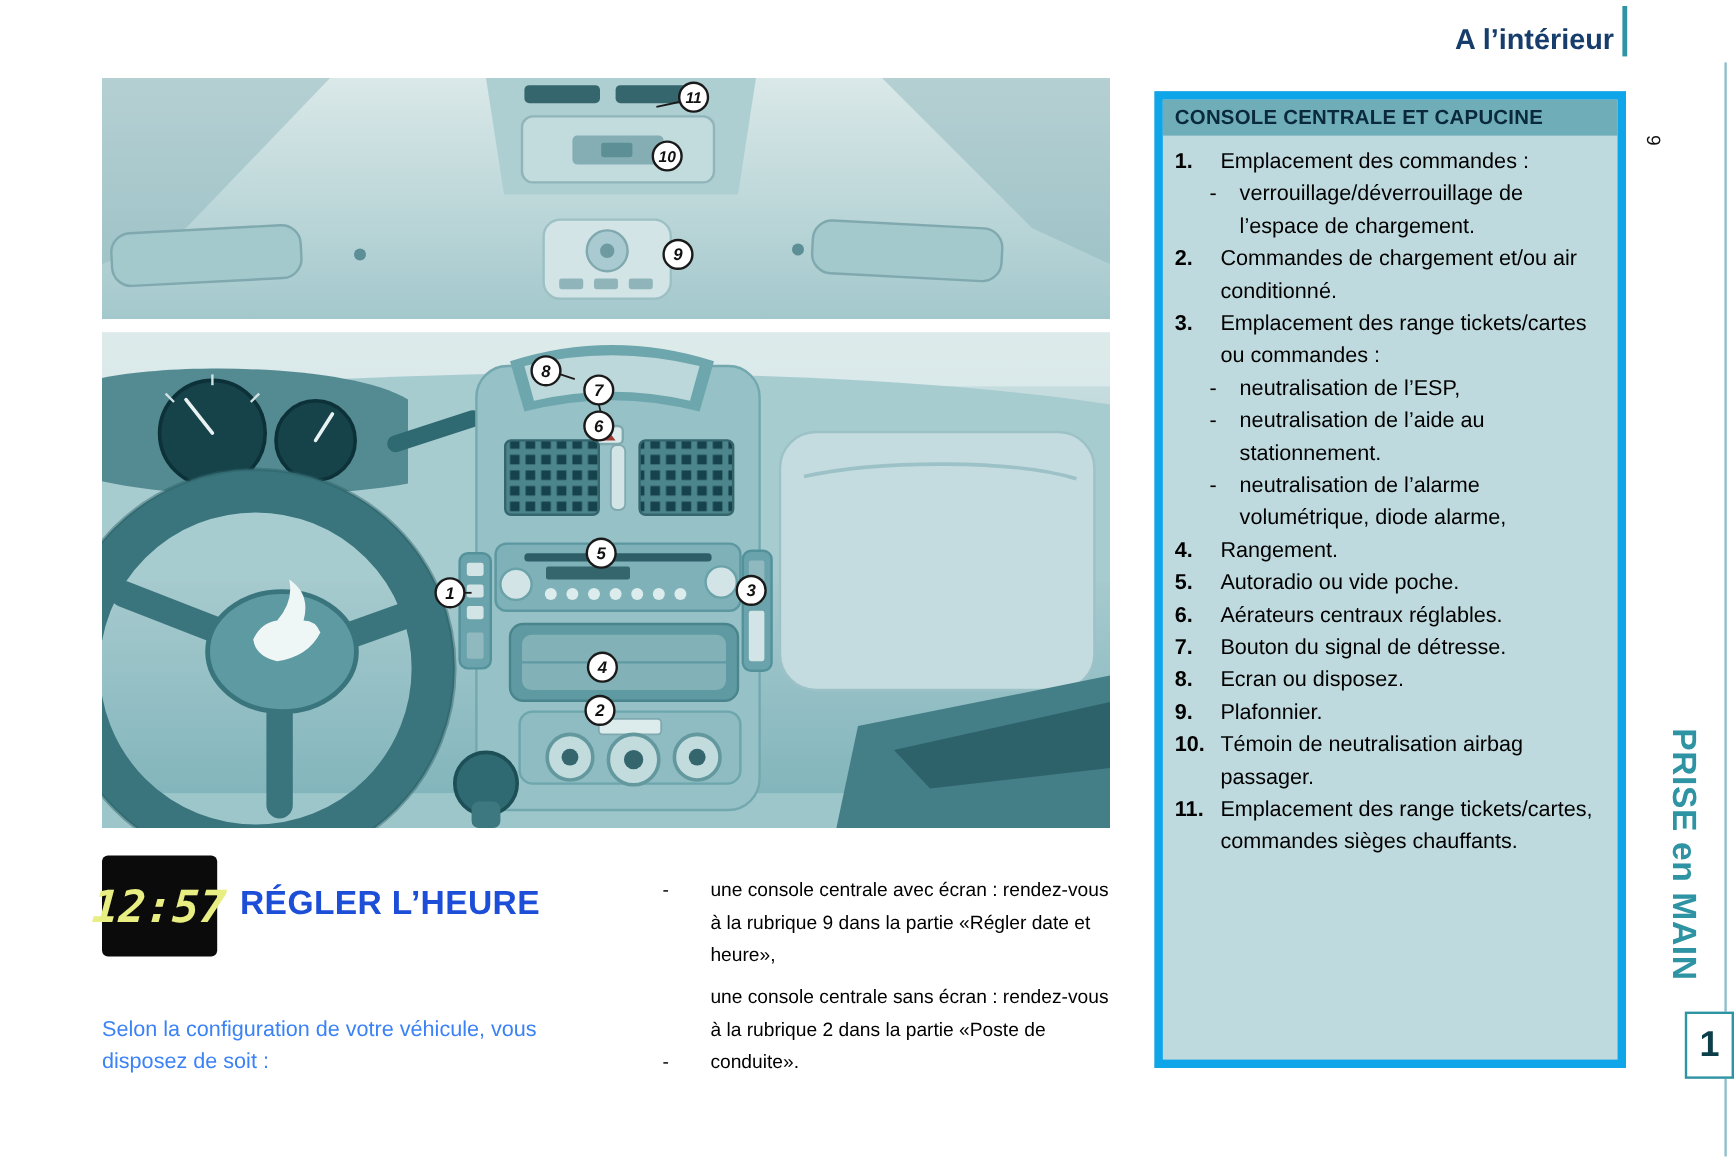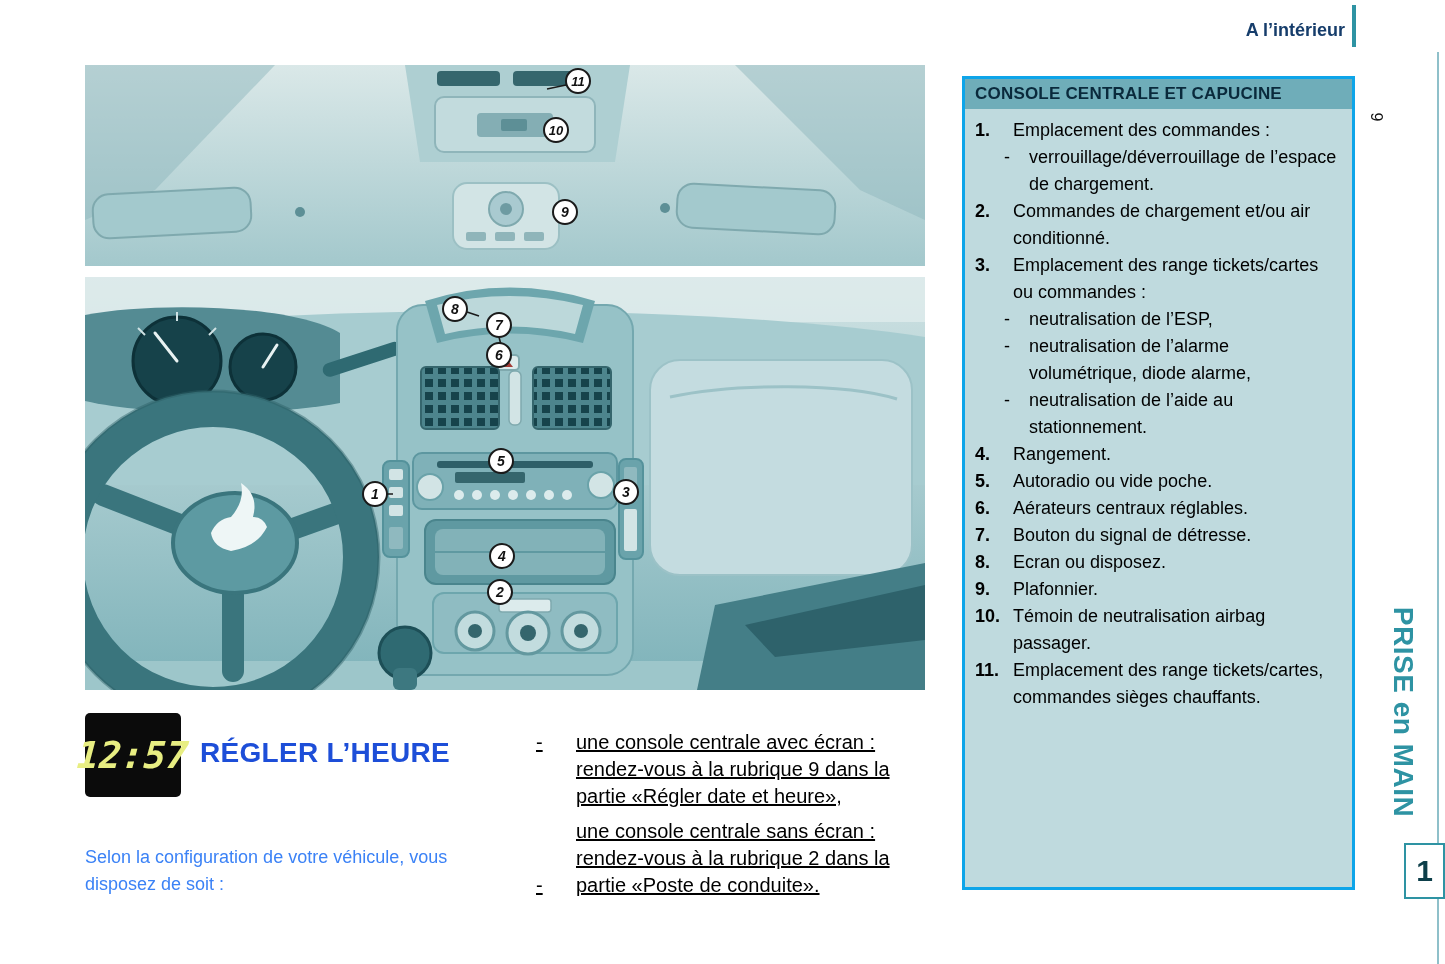--- a/index.html
+++ b/index.html
@@ -4,21 +4,21 @@
 <style>
   * { margin:0; padding:0; box-sizing:border-box; }
   html,body { background:#ffffff; }
   .page {
     position:relative; width:1445px; height:964px; background:#ffffff;
     font-family:"Liberation Sans", sans-serif; overflow:hidden; color:#111;
   }
   
   .top-header {
     position:absolute; top:20px; right:100px;
-    font-size:18px; font-weight:bold; color:#163d6b;
+    font-size:24px; font-weight:bold; color:#163d6b;
   }
   .header-tick {
     position:absolute; left:1352px; top:5px; width:4px; height:42px; background:#2e93a3;
   }
   .right-rule {
     position:absolute; left:1437px; top:52px; width:2px; height:912px; background:#8fc0ca;
   }
   .rotated-pagenum {
     position:absolute; left:1372px; top:108px; font-size:16px; color:#111;
     transform:rotate(90deg); transform-origin:center;
@@ -32,21 +32,21 @@
     position:absolute; left:1404px; top:843px; width:41px; height:56px;
     background:#fff; border:2px solid #2e93a3;
     display:flex; align-items:center; justify-content:center;
     font-size:30px; font-weight:bold; color:#0d3f4a;
   }
   
   .figure { position:absolute; left:85px; top:65px; width:840px; height:625px;font-style:italic; }
   
   .panel {
     position:absolute; left:962px; top:76px; width:393px; height:814px;
-    background:#bfdade; border:3px solid #0ea5e9;
+    background:#bfdade; border:7px solid #0ea5e9;
   }
   .panel-header {
     height:30px; background:#6fadb9; color:#0a2a3c;
     font-size:17px; font-weight:bold; line-height:30px; padding:0 10px;
     letter-spacing:0.2px;
   }
   .panel-body { padding:8px 12px 0 10px; font-size:18px; line-height:27px; color:#000; }
   .p-item { display:flex; }
   .p-num { width:38px; font-weight:bold; flex:0 0 38px; }
   .p-txt { flex:1; }
@@ -64,21 +64,21 @@
     font-size:37px; color:#e8ee82; letter-spacing:0px; transform:skewX(-4deg);
   }
   .section-title {
     position:absolute; left:200px; top:737px;
     font-size:28px; font-weight:bold; color:#1d4ed8; letter-spacing:0.3px;
   }
   .intro {
     position:absolute; left:85px; top:844px; width:380px;
     font-size:18px; line-height:27px; color:#3b82f6;
   }
-  .bullets { position:absolute; left:536px; top:729px; width:380px; font-size:20px; line-height:27px; color:#000;text-decoration:underline; }
+  .bullets { position:absolute; left:552px; top:729px; width:380px; font-size:16px; line-height:27px; color:#000; }
   .bullet { display:flex; }
   .bullet + .bullet { margin-top:8px;align-items:flex-end; }
   .b-dash { flex:0 0 40px; }
   .b-dash::before { content:"-"; }
   .b-txt { flex:1; }
 </style>
 </head>
 <body>
 
 <div class="page">
@@ -293,25 +293,25 @@
       <div class="p-item">
         <span class="p-num">3.</span>
         <span class="p-txt">Emplacement des range tickets/cartes ou commandes :</span>
       </div>
       <div class="p-sub">
         <span class="p-dash"></span>
         <span class="p-txt">neutralisation de l’ESP,</span>
       </div>
       <div class="p-sub">
         <span class="p-dash"></span>
-        <span class="p-txt">neutralisation de l’alarme volumétrique, diode alarme,</span>
+        <span class="p-txt">neutralisation de l’aide au stationnement.</span>
       </div>
       <div class="p-sub">
         <span class="p-dash"></span>
-        <span class="p-txt">neutralisation de l’aide au stationnement.</span>
+        <span class="p-txt">neutralisation de l’alarme volumétrique, diode alarme,</span>
       </div>
 
       <div class="p-item">
         <span class="p-num">4.</span>
         <span class="p-txt">Rangement.</span>
       </div>
       <div class="p-item">
         <span class="p-num">5.</span>
         <span class="p-txt">Autoradio ou vide poche.</span>
       </div>

